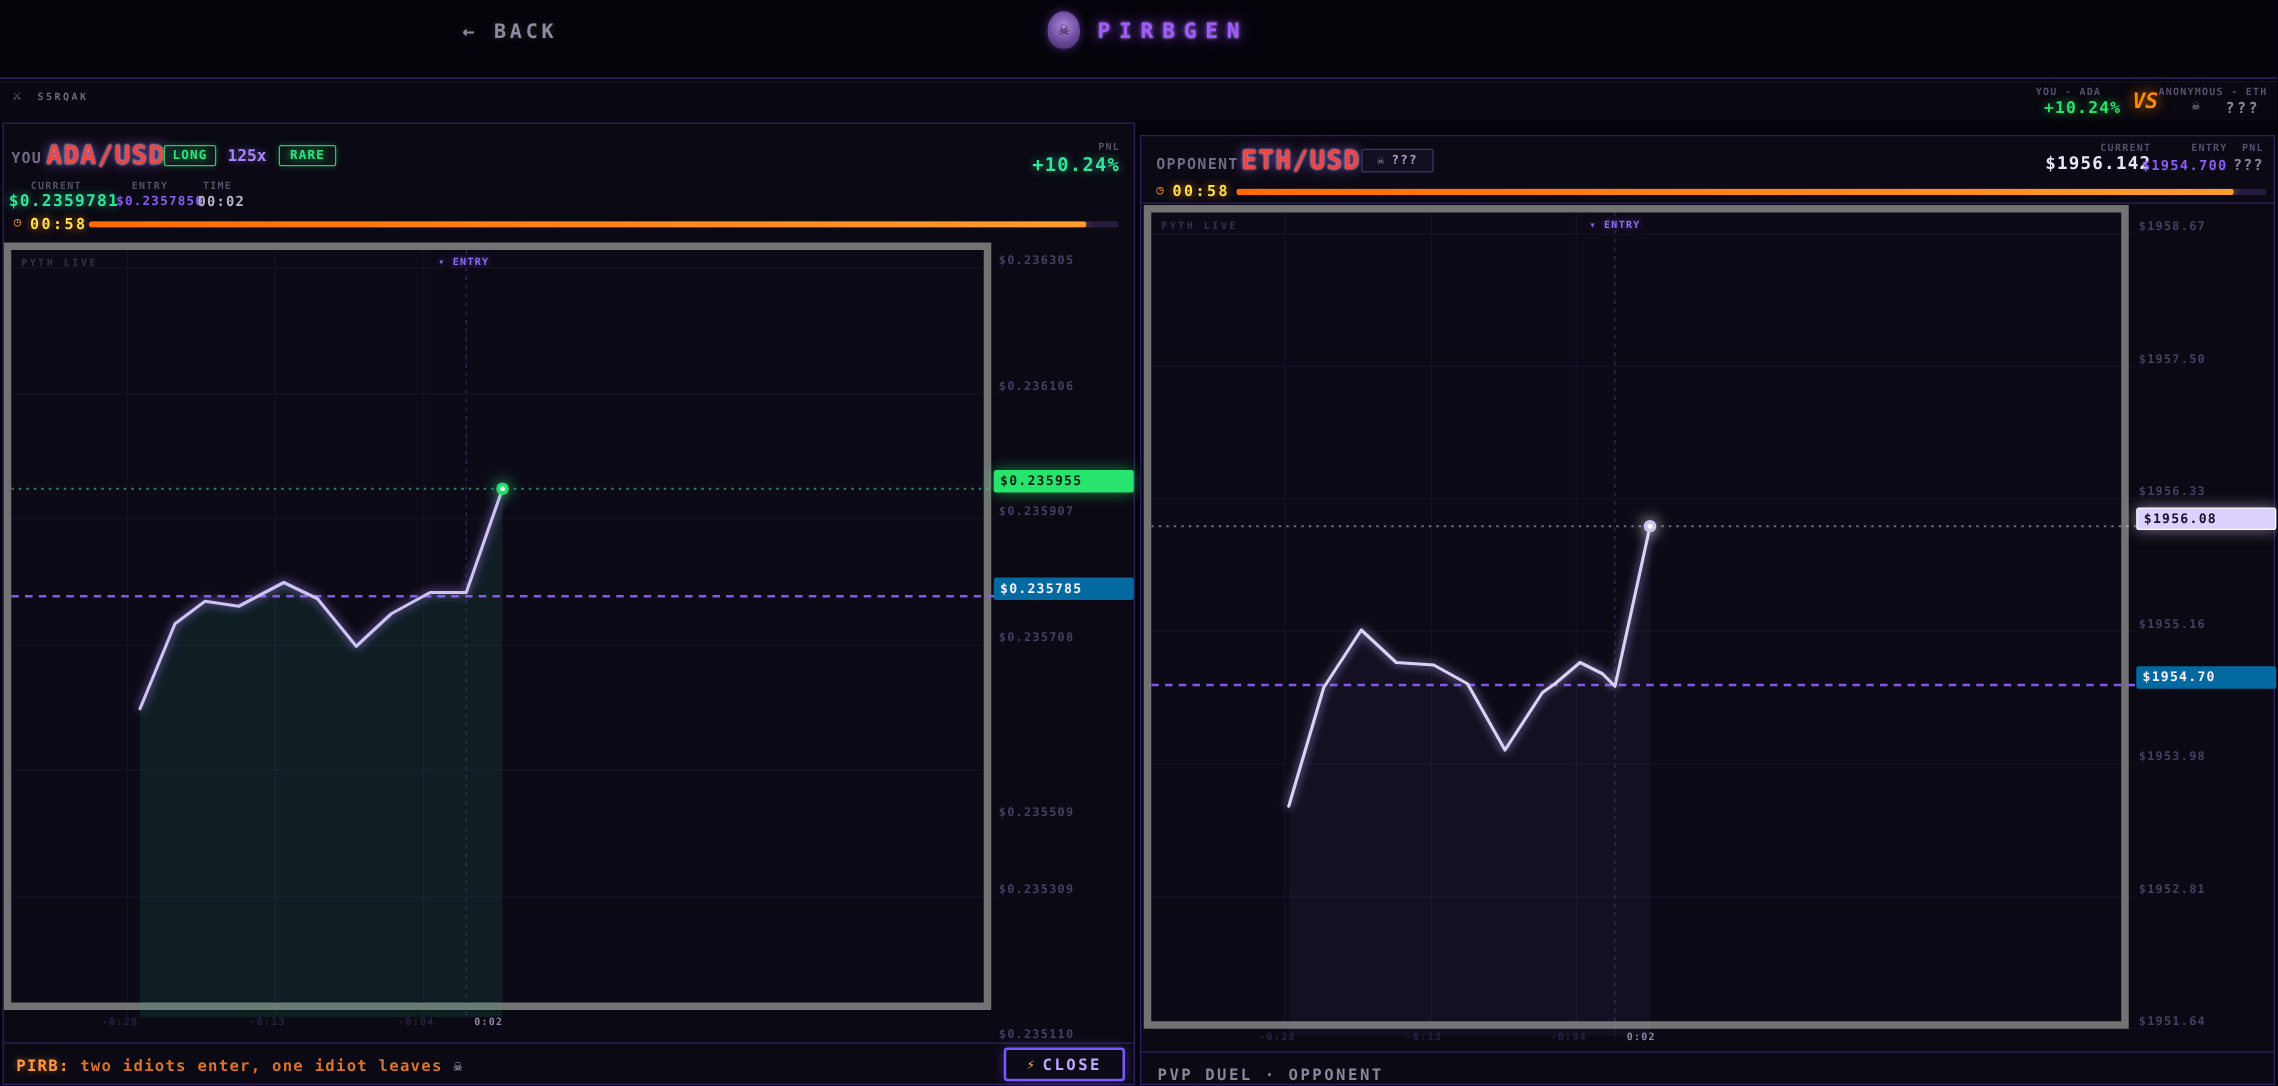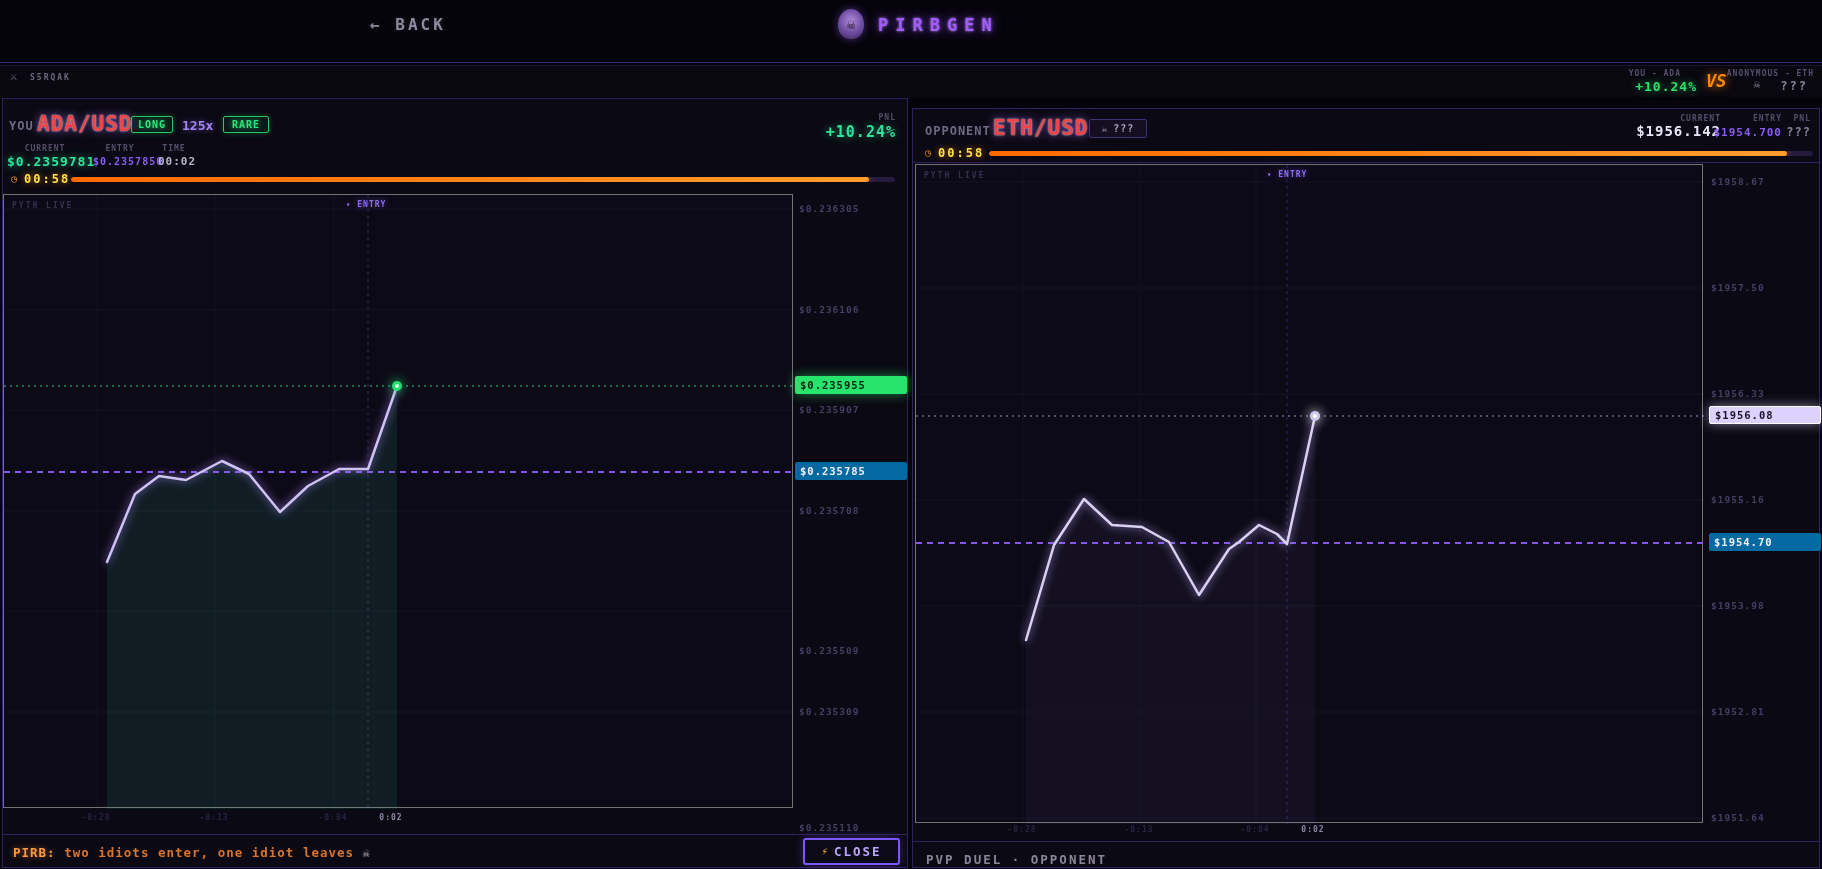--- a/index.html
+++ b/index.html
@@ -44,21 +44,21 @@
   .tiny-label { font-size:8px; color:#554f6b; letter-spacing:1px; text-align:center; }
   .val-green  { color:#2de69c; text-shadow:0 0 8px rgba(45,230,156,.6); letter-spacing:1px; }
   .val-purple { color:#8a5cf6; letter-spacing:1px; }
   .val-light  { color:#b9b4c9; letter-spacing:1px; }
 
   .clock-icon { font-size:10px; color:#ff9315; }
   .timer-text { font-size:12px; letter-spacing:2px; color:#fde047; text-shadow:0 0 7px rgba(255,140,20,.7); }
   .timer-track { height:5px; border-radius:3px; background:#241b3e; overflow:hidden; }
   .timer-fill { height:100%; border-radius:3px; background:linear-gradient(90deg,#ff6a00,#ff9c2e); box-shadow:0 0 8px rgba(255,130,20,.8); }
 
-  .chart-box { background:#0d0a17; border:1px solid #737373; }
+  .chart-box { background:#0d0a17; border:6px solid #737373; }
   .feed-label { font-size:8px; letter-spacing:2px; color:#35304e; }
   .entry-marker { font-size:8px; letter-spacing:1px; color:#8d6bf5; text-align:center; text-shadow:0 0 6px rgba(140,100,255,.6); }
   .x-tick { font-size:8px; letter-spacing:1px; color:#282342; width:60px; text-align:center; }
   .x-tick.bright { color:#8d87a6; }
   .y-label { font-size:9.5px; letter-spacing:1px; color:#453f63; }
 
   .price-badge { width:112px; height:18px; display:flex; align-items:center; padding-left:5px; font-size:10.5px; letter-spacing:1px; border-radius:2px; }
   .price-badge.green { background:#27e46d; color:#04210f; box-shadow:0 0 12px rgba(40,228,110,.55); }
   .price-badge.purple { background:#0369a1; color:#f4efff;text-align:right; }
   .price-badge.light { background:#ddd2ff; color:#181226; box-shadow:0 0 12px rgba(220,210,255,.55); border:1px solid #fff; }

